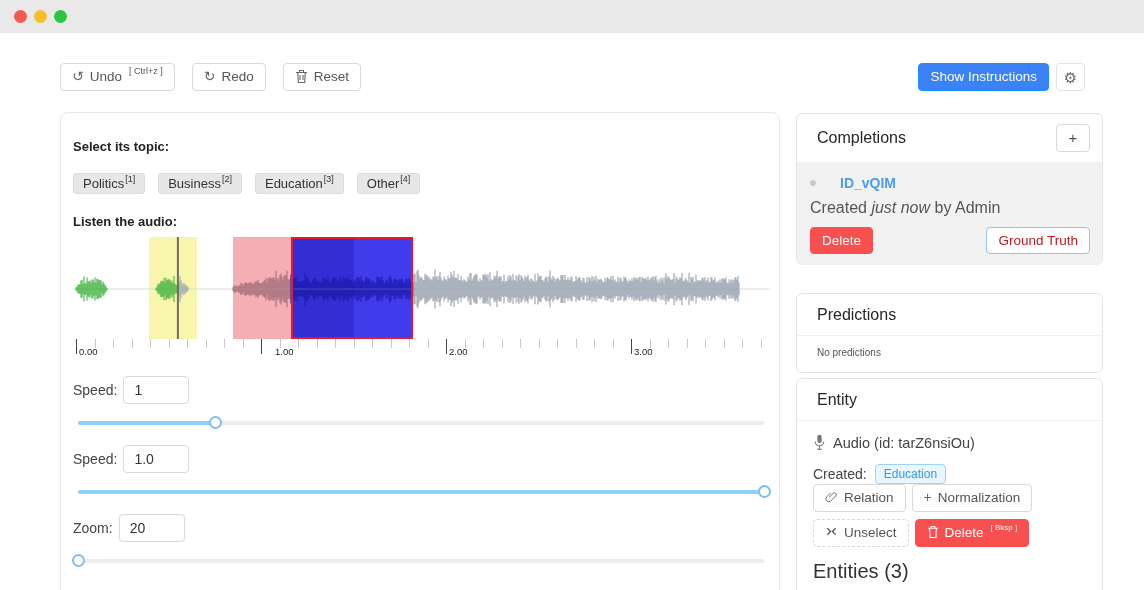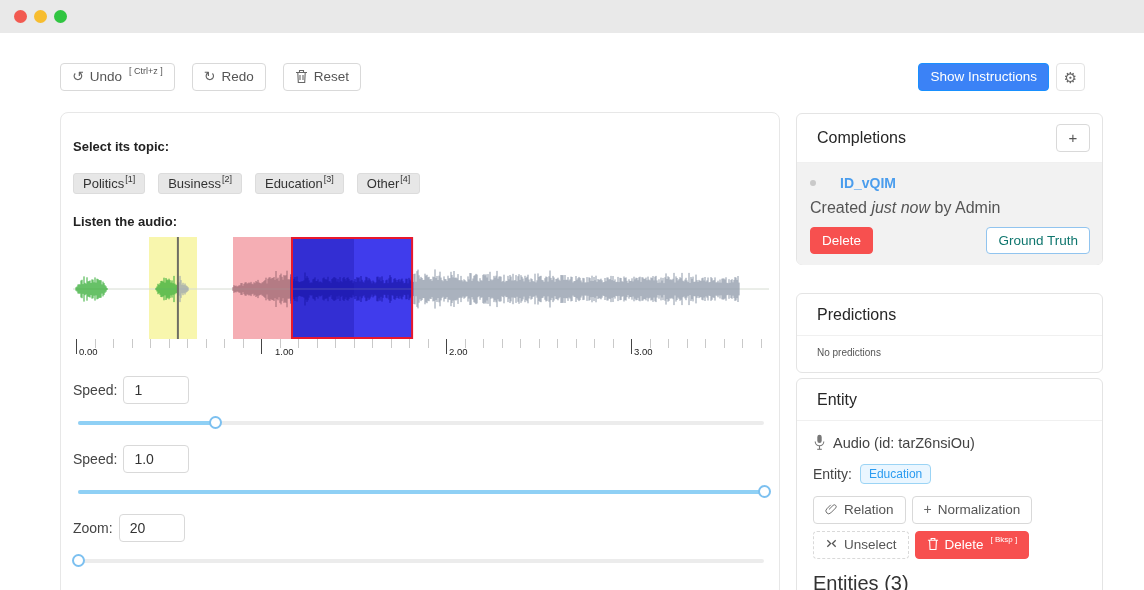--- a/index.html
+++ b/index.html
@@ -14,21 +14,21 @@
   
   .toolbar-left{position:absolute;left:60px;top:63px;display:flex;gap:17px;align-items:center;}
   .toolbar-right{position:absolute;right:59px;top:63px;display:flex;gap:7px;align-items:center;}
   .btn{display:inline-flex;align-items:flex-start;justify-content:center;gap:6px;box-sizing:border-box;
        border:1px solid #d9d9d9;background:#fff;border-radius:4px;font-size:13.5px;color:#555;
        padding:5px 11px;height:28px;line-height:16px;cursor:pointer;white-space:nowrap;
        font-family:inherit;}
   .btn .bicon{font-size:14px;line-height:15px;color:#666;}
   .btn-primary{background:#3b82f6;border-color:#1890ff;color:#fff;}
   .btn-danger{background:#f7504f;border-color:#f7504f;color:#fff;}
-  .btn-outline-blue{border-color:#91c4ef;color:#0f766e;}
+  .btn-outline-blue{border-color:#91c4ef;color:#b91c1c;}
   .btn-dashed{border-style:dashed;}
   .icon-btn{width:29px;padding:0;justify-content:center;align-items:center;border-color:#e3e3e3;}
   .sup{font-size:9px;line-height:9px;margin-left:1px;position:relative;top:-2px;}
   
   .card-main{position:absolute;left:60px;top:112px;width:720px;height:512px;box-sizing:border-box;
              background:#fff;border:1px solid #e7e7e7;border-radius:8px;padding:12px;}
   .section-heading{font-size:13px;font-weight:700;color:#222;margin:14px 0 0 0;}
   .pills{display:flex;gap:13px;margin-top:19px;}
   .pill{display:inline-flex;align-items:flex-start;background:#e7e7e7;border:1px solid #dcdcdc;
         border-radius:3px;padding:3px 9px;font-size:13px;color:#333;height:21px;box-sizing:border-box;
@@ -65,21 +65,21 @@
   .comp-bullet{width:6px;height:6px;border-radius:50%;background:#c9c9c9;}
   .comp-id{color:#4a9ded;font-weight:700;font-size:14px;cursor:pointer;}
   .comp-created{margin-top:8px;color:#555;font-size:16px;}
   .comp-btns{display:flex;justify-content:space-between;margin-top:10px;}
   .card-body{padding:11px 20px;color:#555;font-size:10px;}
   .entity-body{padding:13px 16px;}
   .entity-audio{display:flex;align-items:center;gap:7px;color:#444;font-size:14.5px;}
   .labels-row{display:flex;align-items:center;gap:8px;margin-top:13px;color:#444;}
   .tag{background:#eaf6ff;border:1px solid #9bd4f5;color:#2d9cf0;font-size:12px;
        padding:2px 8px;border-radius:4px;line-height:14px;}
-  .entity-btn-row{display:flex;gap:6px;margin-top:12px;}
+  .entity-btn-row{display:flex;gap:6px;}
   .entities-count{margin-top:13px;color:#333;font-size:20px;}
   .ico{display:inline-flex;align-items:center;}
 </style>
 </head>
 <body>
 
 <div class="page">
 
   <div class="chrome">
     <span class="dot red"></span>
@@ -277,21 +277,21 @@
           <svg width="13" height="17" viewBox="0 0 13 17">
               <rect x="4.3" y="0.8" width="4.4" height="8.2" rx="2.2" fill="#777"></rect>
               <path d="M2.2 7.5a4.3 4.3 0 0 0 8.6 0" stroke="#777" stroke-width="1.1" fill="none"></path>
               <line x1="6.5" y1="12" x2="6.5" y2="15" stroke="#777" stroke-width="1.1"></line>
               <line x1="4.2" y1="15.3" x2="8.8" y2="15.3" stroke="#777" stroke-width="1.1"></line>
             </svg>
         </span>
         <span>Audio (id: tarZ6nsiOu)</span>
       </div>
       <div class="labels-row">
-        <span>Entity:</span>
+        <span>Created:</span>
         <span class="tag">Education</span>
       </div>
       <div class="entity-btn-row">
         <button class="btn">
           <span class="ico">
             <svg width="13" height="13" viewBox="0 0 14 14">
                 <path d="M4 8.5l5.2-5.2a2.3 2.3 0 0 1 3.3 3.3L6.3 12.8a3.6 3.6 0 0 1-5.1-5.1L6.3 2.6" stroke="#666" stroke-width="1.2" fill="none" transform="scale(0.85) translate(1,1)"></path>
               </svg>
           </span>
           <span>Relation</span>

